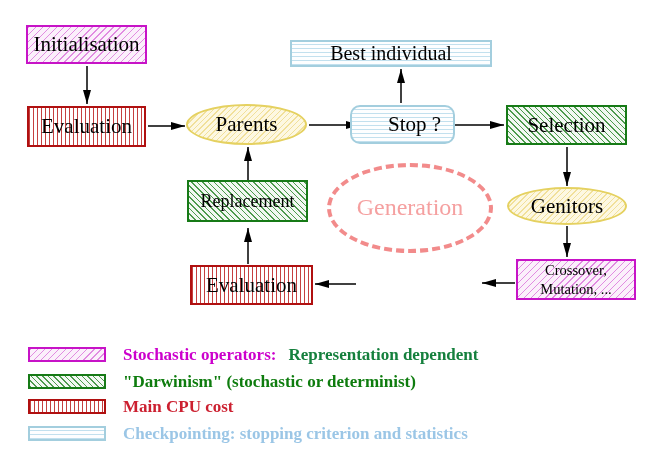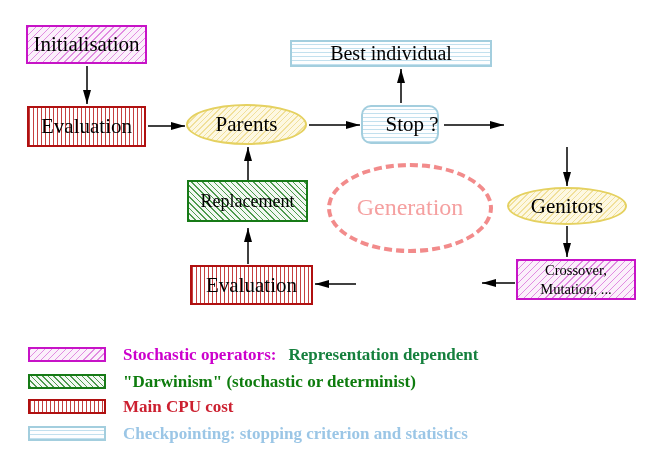--- a/index.html
+++ b/index.html
@@ -33,21 +33,21 @@
   }
   .yellow-ellipse{
     border:2px solid #e5d160;border-radius:50%;background-color:#fdf8e2;
     background-image:repeating-linear-gradient(135deg,#f1e09a 0,#f1e09a 1px,rgba(0,0,0,0) 1px,rgba(0,0,0,0) 4px);
   }
   
   .n-init        {left:26px;  top:25px;  width:121px; height:39px;}
   .n-eval-top    {left:27px;  top:106px; width:119px; height:41px;}
   .n-parents     {left:186px; top:104px; width:121px; height:41px;}
   .n-best        {left:290px; top:40px;  width:202px; height:27px; font-size:20px;}
-  .n-stop        {left:361px; top:105px; width:78px;  height:39px; border-radius:10px;padding-left:24px;}
+  .n-stop        {left:350px; top:105px; width:105px;  height:39px; border-radius:10px;padding-left:24px;}
   .n-selection   {left:506px; top:105px; width:121px; height:40px;}
   .n-genitors    {left:507px; top:187px; width:120px; height:38px;}
   .n-crossover   {left:516px; top:259px; width:120px; height:41px; font-size:14.5px; line-height:1.25;}
   .n-offspring   {left:357px; top:264px; width:123px; height:40px;}
   .n-eval-bot    {left:190px; top:265px; width:123px; height:40px;}
   .n-replacement {left:187px; top:180px; width:121px; height:42px; font-size:18px;}
   .n-generation{
     left:327px; top:163px; width:166px; height:90px;
     border:4px dashed #f28b8b;border-radius:50%;
     color:#f5a0a0;font-size:24px;background:transparent;text-align:center;
@@ -89,20 +89,21 @@
     <line x1="356" y1="284" x2="315" y2="284" stroke="#000" stroke-width="1.5" marker-end="url(#ah)"></line>
     <line x1="248" y1="264" x2="248" y2="228" stroke="#000" stroke-width="1.5" marker-end="url(#ah)"></line>
     <line x1="248" y1="183" x2="248" y2="147" stroke="#000" stroke-width="1.5" marker-end="url(#ah)"></line>
   </svg>
 
   <div class="node magenta-hatch n-init">Initialisation</div>
   <div class="node red-stripes n-eval-top">Evaluation</div>
   <div class="node yellow-ellipse n-parents">Parents</div>
   <div class="node cyan-stripes n-best">Best individual</div>
   <div class="node cyan-stripes n-stop">Stop ?</div>
+  <div class="node green-hatch n-selection">Selection</div>
   <div class="node yellow-ellipse n-genitors">Genitors</div>
   <div class="node magenta-hatch n-crossover">
     <span>
       <span>Crossover,</span><br>
       <span>Mutation, ...</span>
     </span>
   </div>
   <div class="node red-stripes n-eval-bot">Evaluation</div>
   <div class="node green-hatch n-replacement">Replacement</div>
   <div class="node n-generation">Generation</div>

